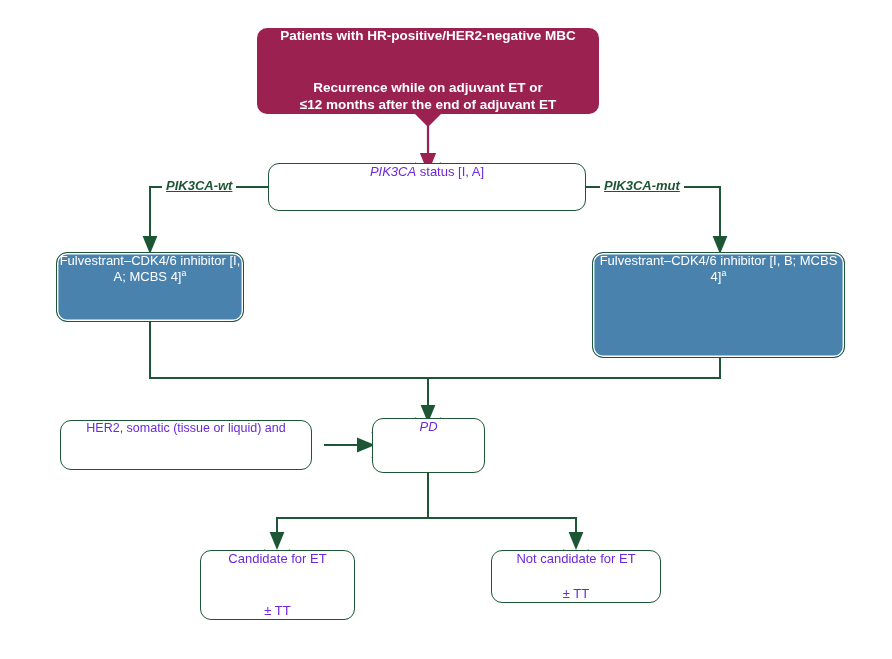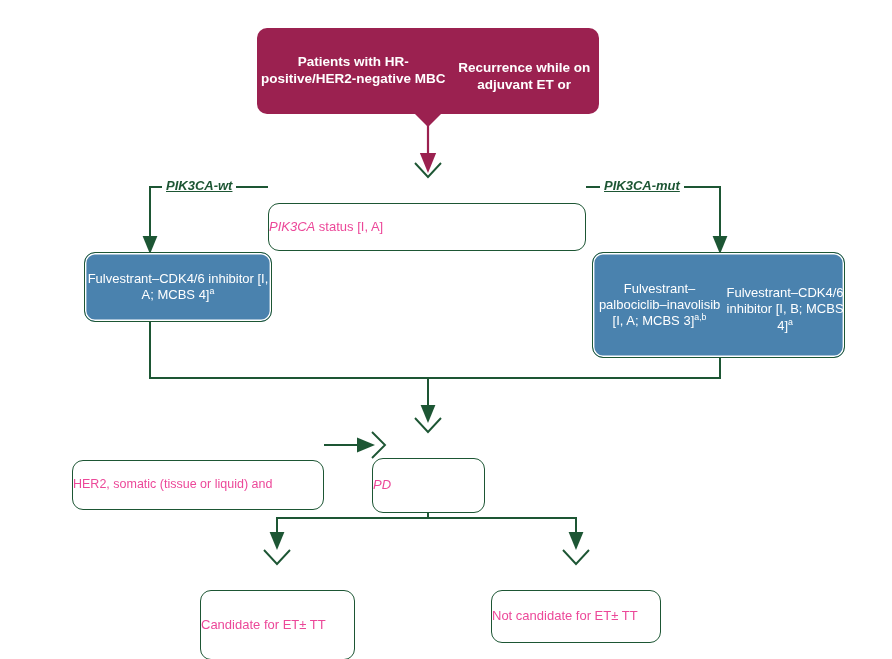--- a/index.html
+++ b/index.html
@@ -22,23 +22,23 @@
     left: 0;
     top: 0;
     width: 892px;
     height: 659px;
     pointer-events: none;
   }
   .node {
     position: absolute;
     box-sizing: border-box;
     display: flex;
-    flex-direction: row;
+    flex-direction: column;
     align-items: center;
-    justify-content: flex-start;
+    justify-content: space-between;
     text-align: center;
     line-height: 1.25;
   }
   .node-maroon {
     background: #9b2150;
     color: #ffffff;
     border-radius: 10px;
     font-weight: bold;
     font-size: 13.5px;
   }
@@ -52,25 +52,24 @@
     border: 1.6px solid #1d5634;
     border-radius: 11px;
     font-size: 13px;
     box-shadow: 0 0 0 1.4px #ffffff inset;
   }
   .node-blue .para { margin: 0; }
   .node-blue .para + .para { margin-top: 9px; }
 
   .node-white {
     background: #ffffff;
-    color: #ec4899;
+    color: #6d28d9;
     border: 1.7px solid #1d5634;
     border-radius: 11px;
     font-size: 13px;
-    margin-top: 40px;
   }
   .node-white.small { font-size: 12.5px; }
 
   .italic { font-style: italic; }
   sup { font-size: 0.68em; vertical-align: super; line-height: 0; }
 
   .edge-label {
     position: absolute;
     color: #1d5634;
     font-style: italic;
@@ -119,51 +118,48 @@
     <path d="M137,250 L150,264 L163,250" fill="none" stroke="#ffffff" stroke-width="2.2"></path>
     <path d="M707,250 L720,264 L733,250" fill="none" stroke="#ffffff" stroke-width="2.2"></path>
     <path d="M264,550 L277,564 L290,550" fill="none" stroke="#1d5634" stroke-width="1.9"></path>
     <path d="M563,550 L576,564 L589,550" fill="none" stroke="#1d5634" stroke-width="1.9"></path>
   </svg>
 
   <div class="node node-maroon" style="left:257px; top:28px; width:342px; height:86px;">
     <p class="para">Patients with HR-positive/HER2-negative MBC</p>
     <p class="para">
       <span class="ln">Recurrence while on adjuvant ET or</span>
+      <span class="ln">≤12 months after the end of adjuvant ET</span>
     </p>
   </div>
 
   <div class="node node-white" style="left:268px; top:163px; width:318px; height:48px;">
     <div>
       <span class="italic">PIK3CA</span><span> status [I, A]</span>
     </div>
   </div>
 
   <div class="edge-label" style="left:162px; top:178px;">PIK3CA-wt</div>
   <div class="edge-label" style="left:600px; top:178px;">PIK3CA-mut</div>
 
-  <div class="node node-blue" style="left:56px; top:252px; width:188px; height:70px;margin-left:28px;">
+  <div class="node node-blue" style="left:56px; top:252px; width:188px; height:70px;">
     <p class="para">
       <span class="ln">Fulvestrant–CDK4/6</span>
       <span class="ln"><span>inhibitor [I, A; MCBS 4]</span><sup>a</sup></span>
     </p>
   </div>
 
   <div class="node node-blue" style="left:592px; top:252px; width:253px; height:106px;">
     <p class="para">
-      <span class="ln">Fulvestrant–palbociclib–inavolisib</span>
-      <span class="ln"><span>[I, A; MCBS 3]</span><sup>a,b</sup></span>
-    </p>
-    <p class="para">
       <span class="ln">Fulvestrant–CDK4/6 inhibitor</span>
       <span class="ln"><span>[I, B; MCBS 4]</span><sup>a</sup></span>
     </p>
   </div>
 
-  <div class="node node-white small" style="left:72px; top:420px; width:252px; height:50px;gap:24px;">
+  <div class="node node-white small" style="left:60px; top:420px; width:252px; height:50px;gap:24px;">
     <span class="ln">HER2, somatic (tissue or liquid) and</span>
   </div>
 
   <div class="node node-white" style="left:372px; top:418px; width:113px; height:55px;font-style:italic;">
     <span>PD</span>
   </div>
 
   <div class="node node-white" style="left:200px; top:550px; width:155px; height:70px;">
     <span class="ln">Candidate for ET</span>
     <span class="ln">± TT</span>

